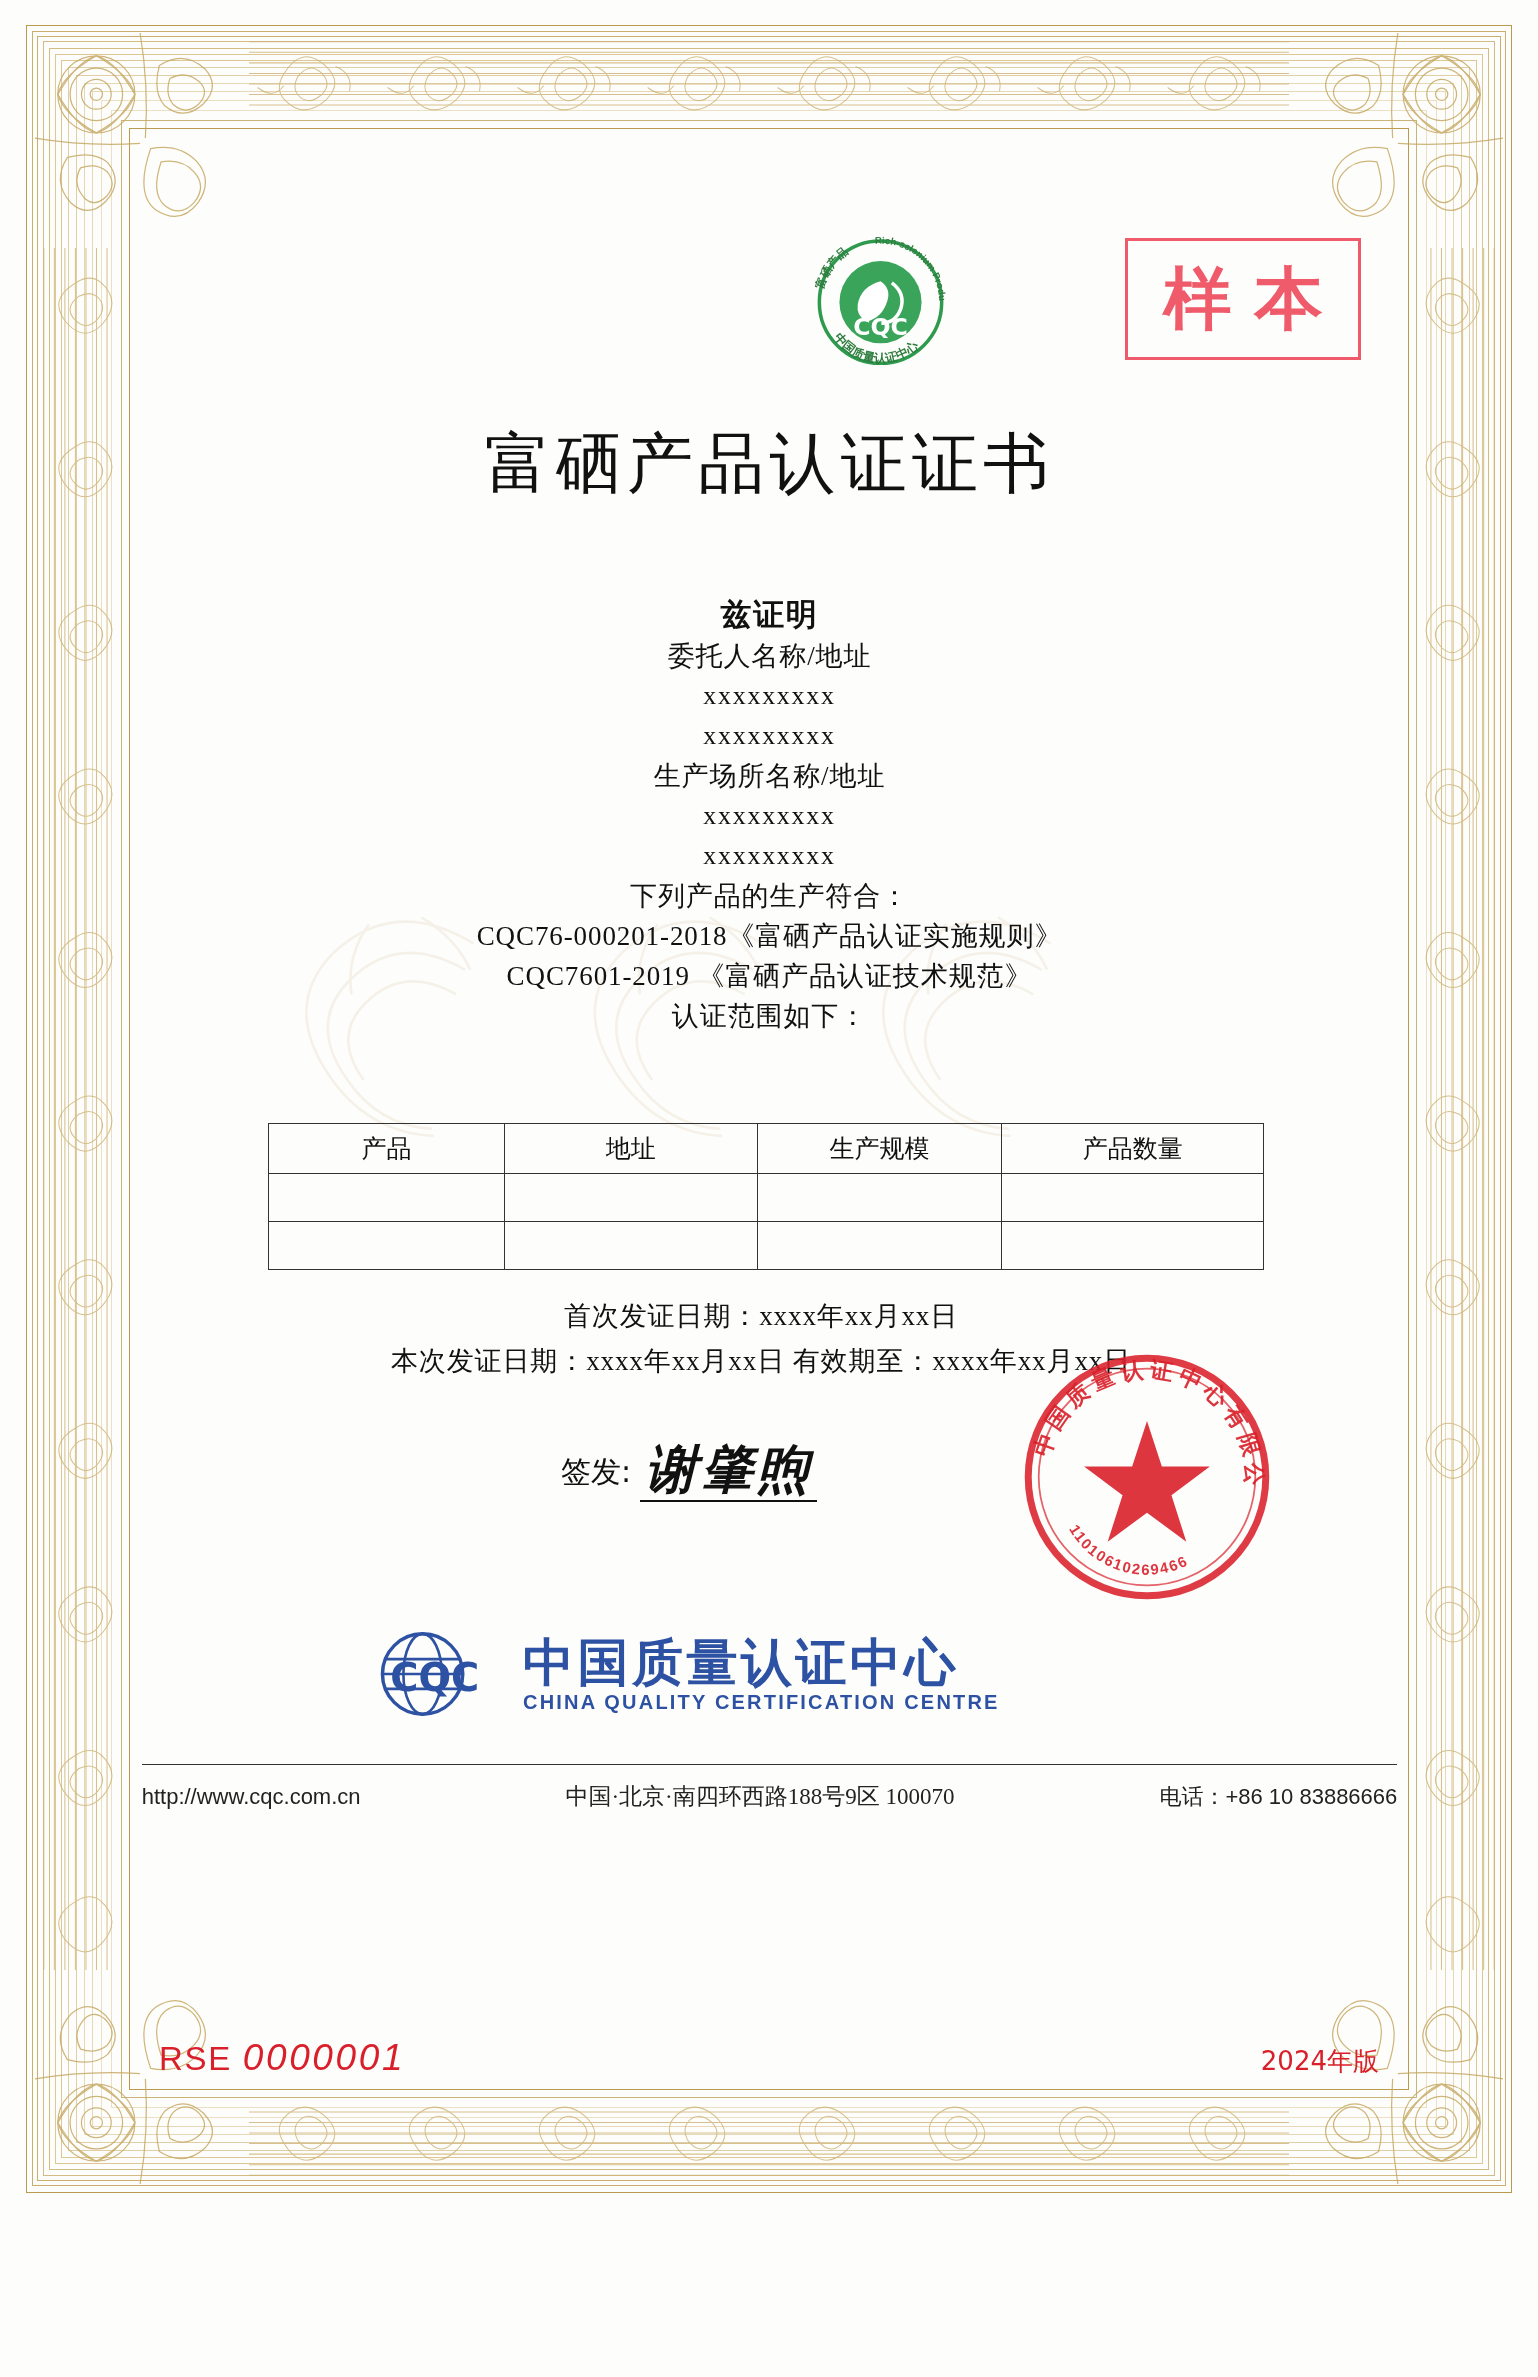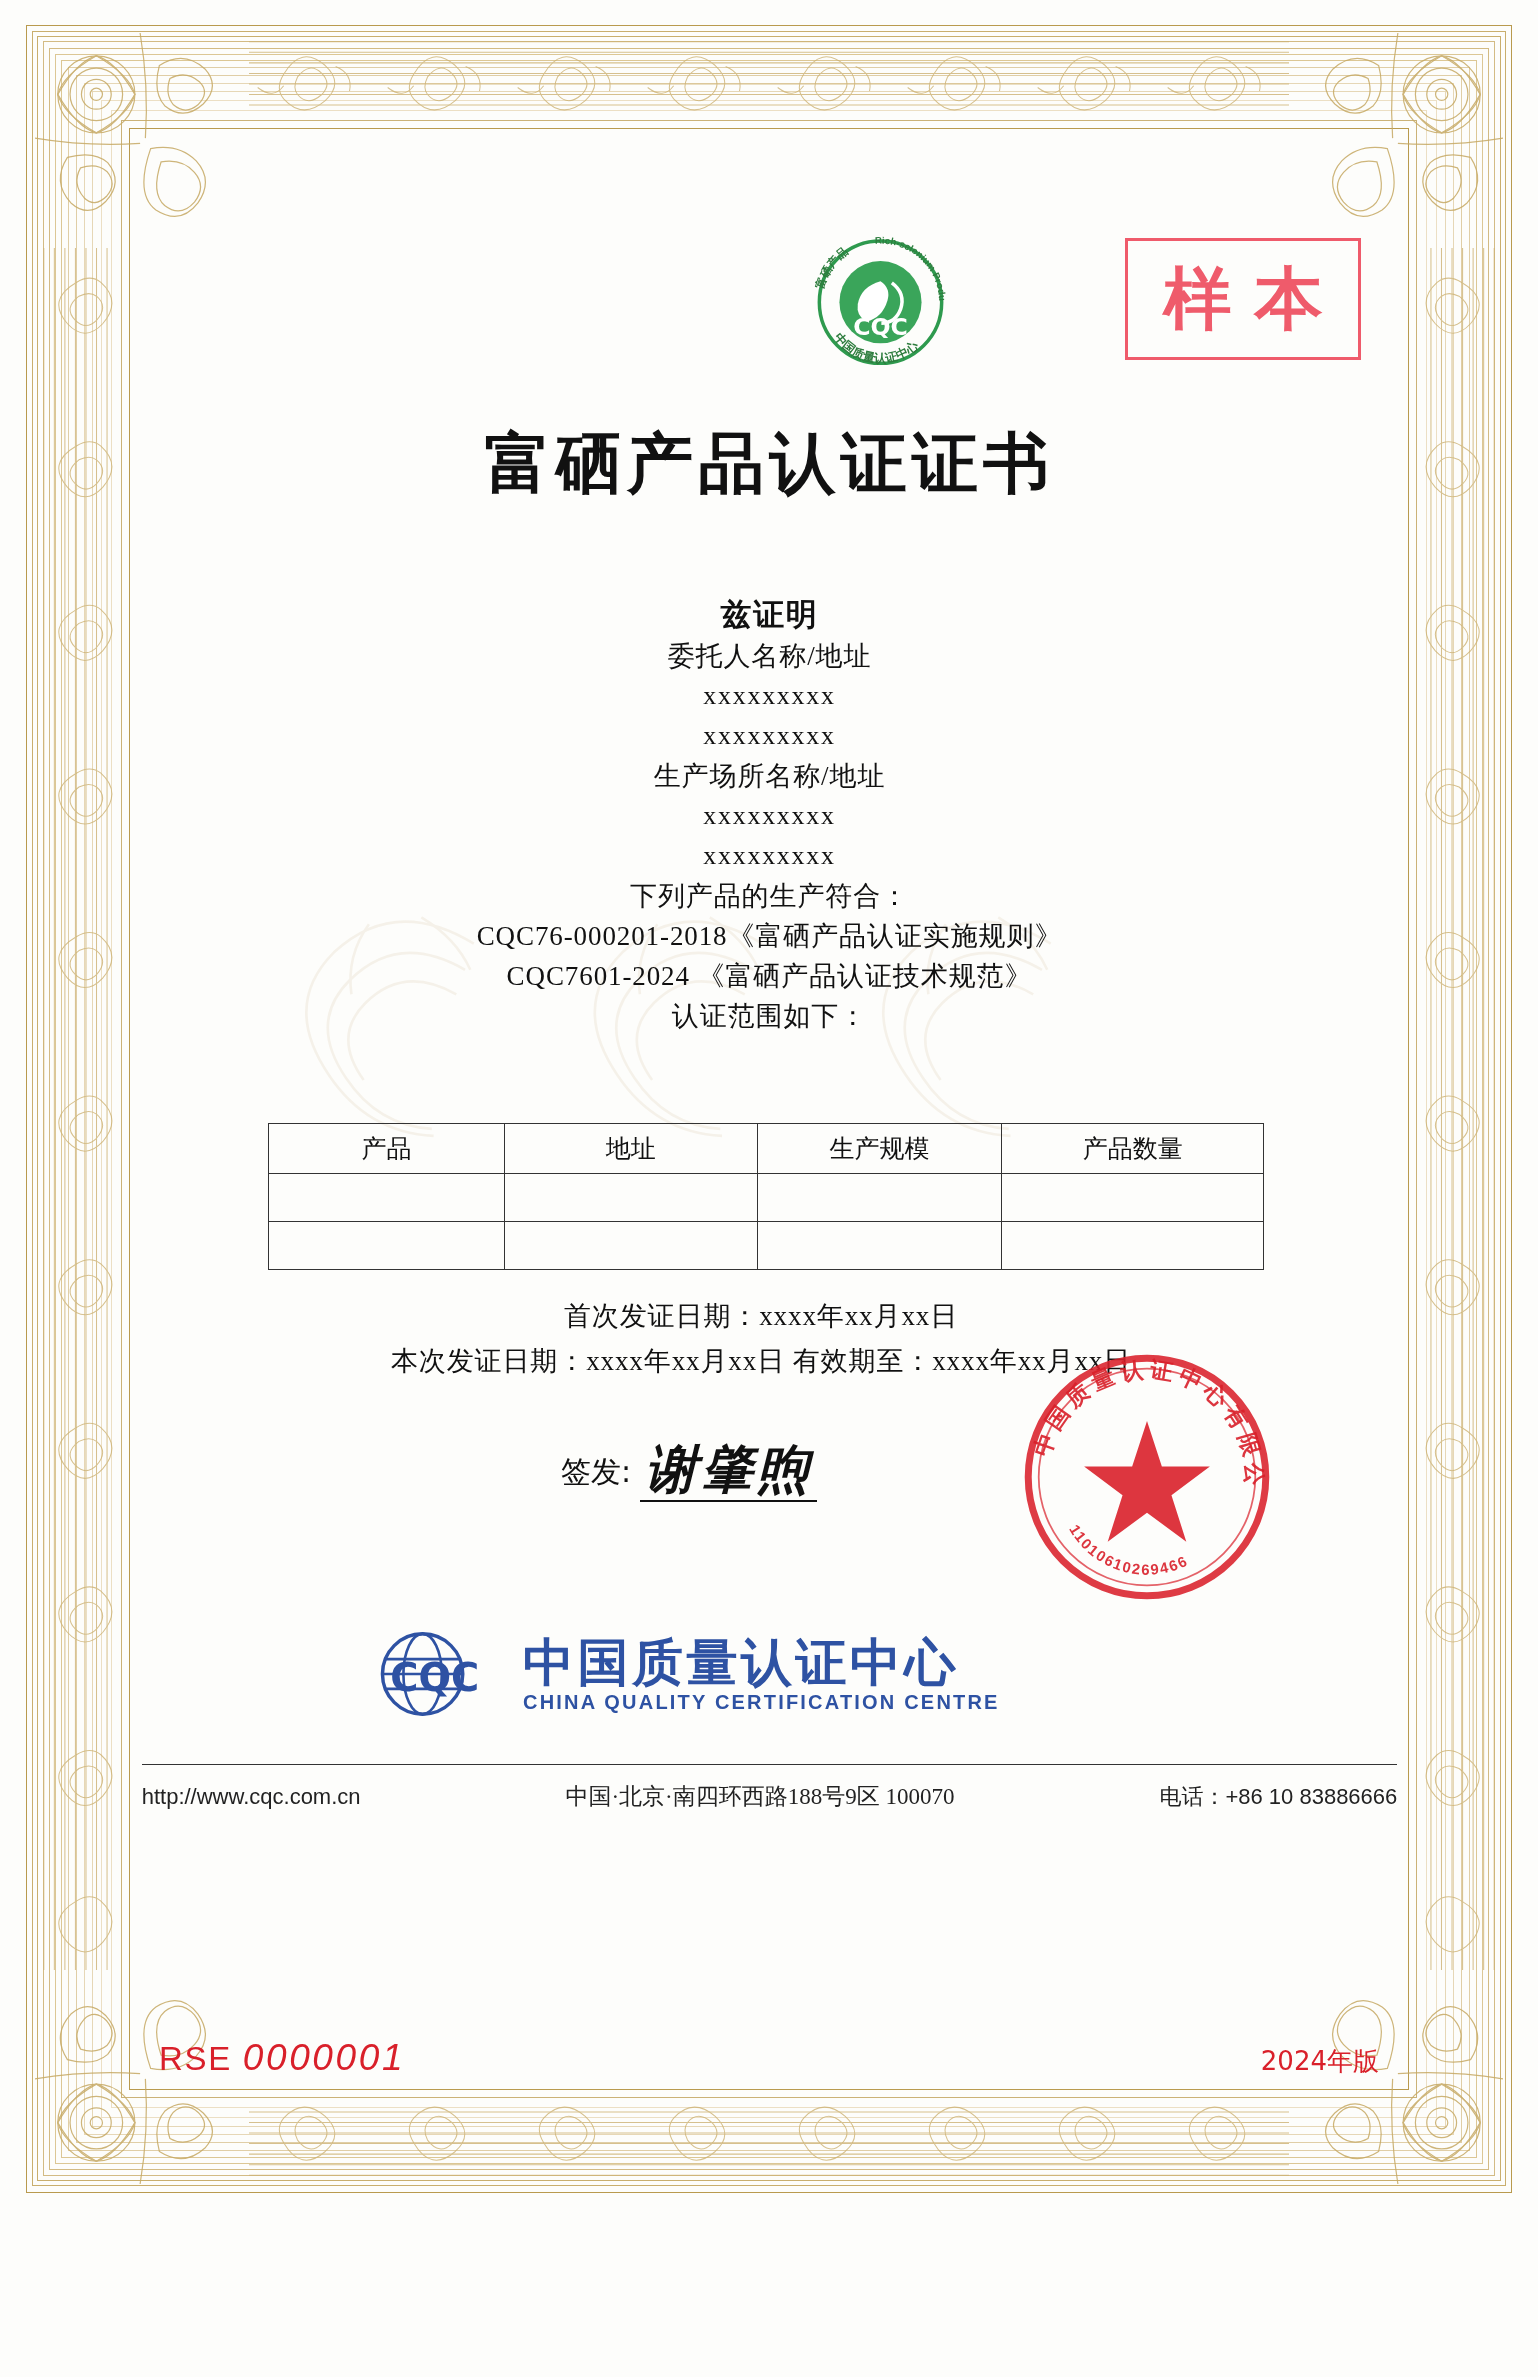--- a/index.html
+++ b/index.html
@@ -119,21 +119,21 @@
     line-height: 1;
   }
 
   
   .cert-title {
     position: absolute;
     left: 0; right: 0;
     top: 288px;
     text-align: center;
     font-family: "DejaVu Sans", sans-serif;
-    font-weight: bold;
+    font-weight: normal;
     font-size: 66px;
     letter-spacing: 5.2px;
     color: #111;
   }
 
   
   .cert-no {
     position: absolute;
     right: 8.7px;
     top: 395px;
@@ -675,21 +675,21 @@
     <div class="body-block">
       <div class="line-zi">兹证明</div>
       <div class="line">委托人名称/地址</div>
       <div class="line-mono">xxxxxxxxx</div>
       <div class="line-mono">xxxxxxxxx</div>
       <div class="line">生产场所名称/地址</div>
       <div class="line-mono">xxxxxxxxx</div>
       <div class="line-mono">xxxxxxxxx</div>
       <div class="line">下列产品的生产符合：</div>
       <div class="line">CQC76-000201-2018《富硒产品认证实施规则》</div>
-      <div class="line">CQC7601-2024 《富硒产品认证技术规范》</div>
+      <div class="line">CQC7601-2019 《富硒产品认证技术规范》</div>
       <div class="line">认证范围如下：</div>
     </div>
 
     <table class="scope-table">
       <thead>
         <tr>
           <th class="col-a">产品</th>
           <th class="col-b">地址</th>
           <th class="col-c">生产规模</th>
           <th class="col-d">产品数量</th>

